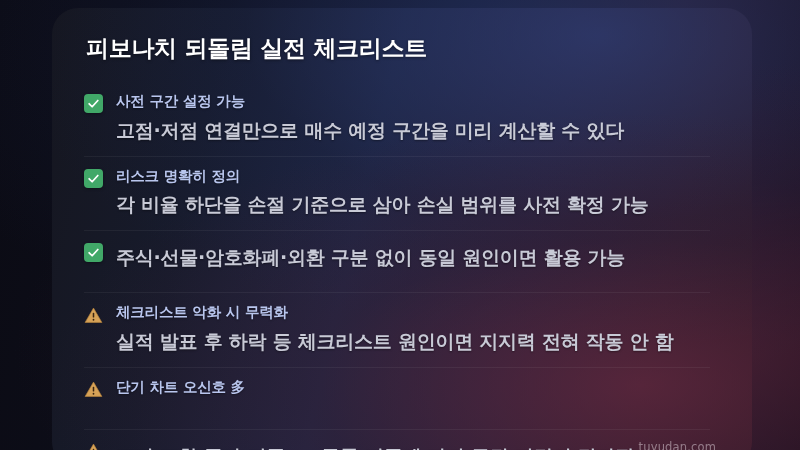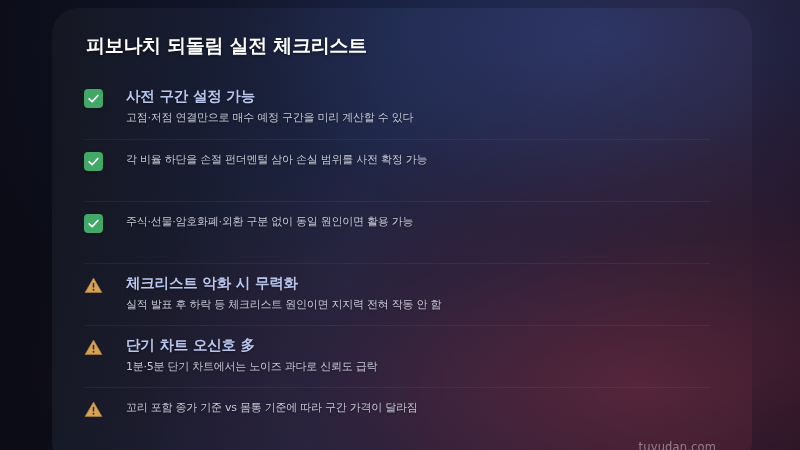--- a/index.html
+++ b/index.html
@@ -43,60 +43,60 @@
 
   .card-inner {
     position: absolute;
     inset: 0;
     padding: 16px 42px 0 30px;
   }
 
   
   .title {
     color: #ffffff;
-    font-size: 19px;
+    font-size: 23px;
     font-weight: 700;
     letter-spacing: -0.3px;
     line-height: 1.35;
     padding-top: 9px;
     padding-left: 4px;
     text-shadow: 0 1px 3px rgba(0,0,0,0.45);
   }
 
   
   .list {
     margin-top: 18px;
     padding-left: 2px;
   }
 
   .item {
     display: flex;
     align-items: flex-start;
-    gap: 23px;
+    gap: 13px;
     padding: 9px 0 10px 0;
     border-top: 1px solid rgba(255,255,255,0.055);
     min-height: 62px;
   }
   .item:first-child { border-top: none; }
 
   .item-texts { padding-top: 0px; }
 
   .item-title {
     color: #b9c6ee;
     font-size: 14.5px;
     font-weight: 700;
     line-height: 1.5;
     letter-spacing: -0.2px;
     text-shadow: 0 1px 2px rgba(0,0,0,0.4);
   }
 
   .item-desc {
     color: #c8cad6;
-    font-size: 11px;
-    font-weight: 400;
+    font-size: 19px;
+    font-weight: 700;
     line-height: 1.62;
     letter-spacing: -0.25px;
     margin-top: 2px;
     text-shadow: 0 1px 2px rgba(0,0,0,0.4);
   }
 
   
   .icon {
     flex: 0 0 auto;
     width: 19px;
@@ -148,21 +148,22 @@
             <div class="item-desc">고점·저점 연결만으로 매수 예정 구간을 미리 계산할 수 있다</div>
           </div>
         </div>
         <div class="item">
           <div class="icon check">
             <svg viewBox="0 0 24 24" fill="none" stroke="#ffffff" stroke-width="3.2" stroke-linecap="round" stroke-linejoin="round">
               <polyline points="4,12.5 9.5,18 20,6.5"></polyline>
             </svg>
           </div>
           <div class="item-texts">
-            <div class="item-desc">각 비율 하단을 손절 펀더멘털 삼아 손실 범위를 사전 확정 가능</div>
+            <div class="item-title">리스크 명확히 정의</div>
+            <div class="item-desc">각 비율 하단을 손절 기준으로 삼아 손실 범위를 사전 확정 가능</div>
           </div>
         </div>
         <div class="item">
           <div class="icon check">
             <svg viewBox="0 0 24 24" fill="none" stroke="#ffffff" stroke-width="3.2" stroke-linecap="round" stroke-linejoin="round">
               <polyline points="4,12.5 9.5,18 20,6.5"></polyline>
             </svg>
           </div>
           <div class="item-texts">
             <div class="item-desc">주식·선물·암호화폐·외환 구분 없이 동일 원인이면 활용 가능</div>
@@ -184,21 +185,20 @@
         <div class="item">
           <div class="icon warn">
             <svg viewBox="0 0 24 22">
               <path d="M12 2.2 L22.6 20.4 L1.4 20.4 Z" fill="#d6a257" stroke="#b8833c" stroke-width="0.8" stroke-linejoin="round"></path>
               <rect x="11.05" y="8.2" width="1.9" height="6.1" rx="0.9" fill="#3a2410"></rect>
               <circle cx="12" cy="17.0" r="1.12" fill="#3a2410"></circle>
             </svg>
           </div>
           <div class="item-texts">
             <div class="item-title">단기 차트 오신호 多</div>
-            <div class="item-desc">1분·5분 단기 차트에서는 노이즈 과다로 신뢰도 급락</div>
           </div>
         </div>
         <div class="item">
           <div class="icon warn">
             <svg viewBox="0 0 24 22">
               <path d="M12 2.2 L22.6 20.4 L1.4 20.4 Z" fill="#d6a257" stroke="#b8833c" stroke-width="0.8" stroke-linejoin="round"></path>
               <rect x="11.05" y="8.2" width="1.9" height="6.1" rx="0.9" fill="#3a2410"></rect>
               <circle cx="12" cy="17.0" r="1.12" fill="#3a2410"></circle>
             </svg>
           </div>

